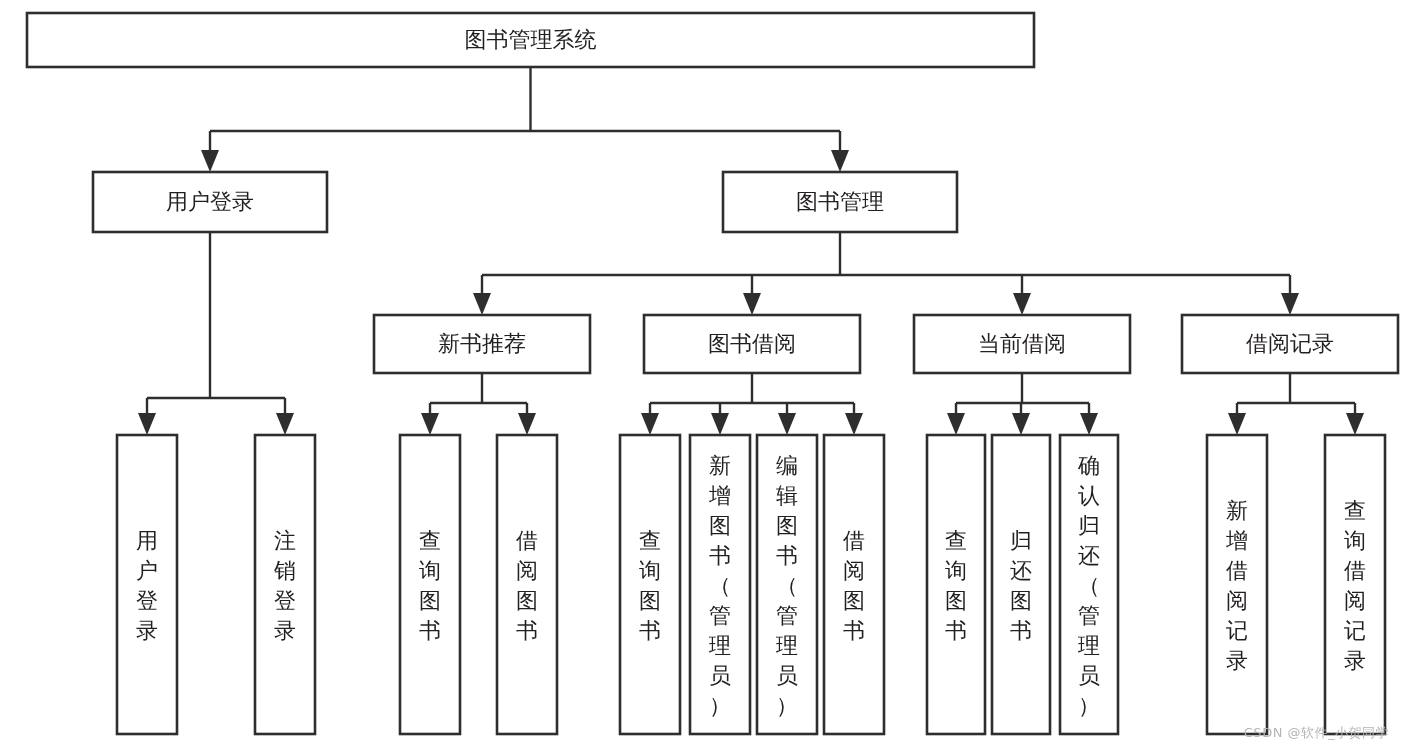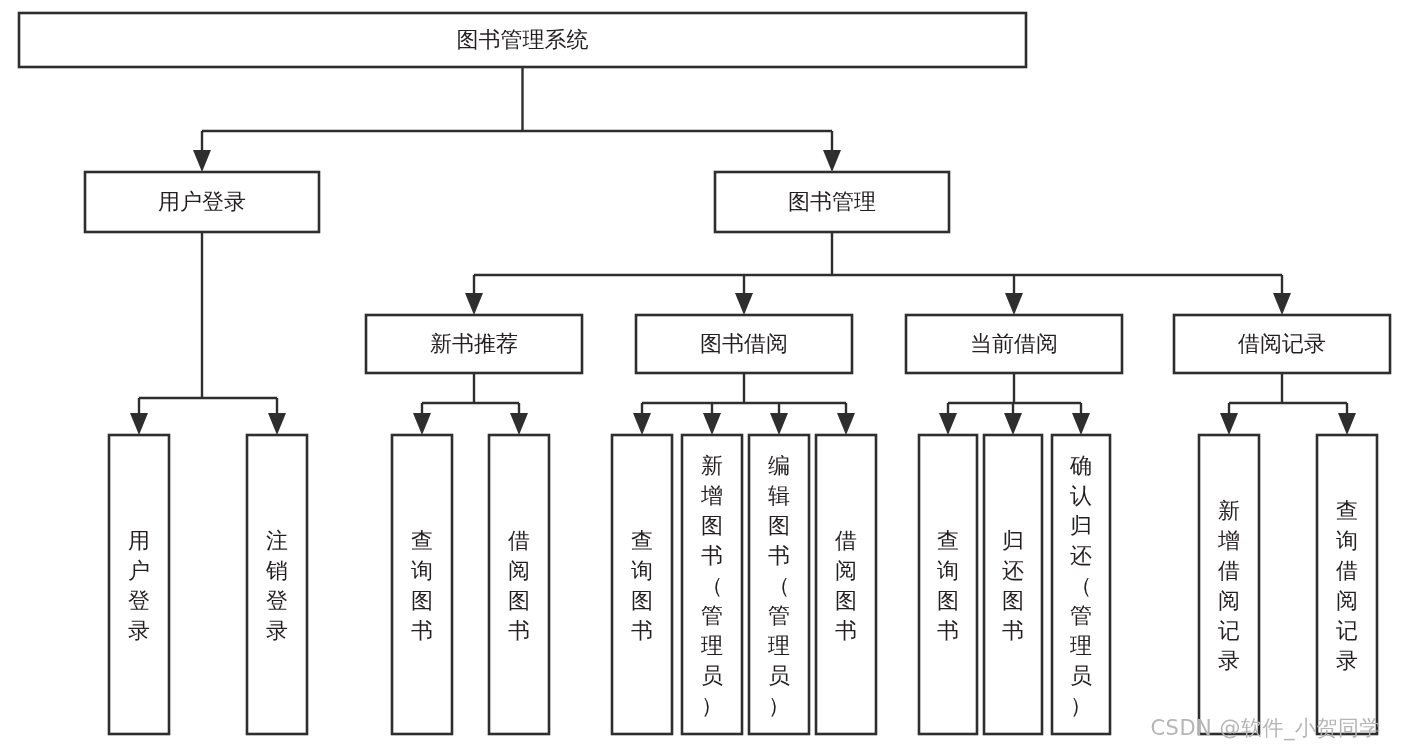--- a/index.html
+++ b/index.html
@@ -9,21 +9,21 @@
   }
   body {
     width: 1405px;
     height: 747px;
     font-family: "DejaVu Sans", "Liberation Sans", sans-serif;
     position: relative;
     overflow: hidden;
   }
   #diagram-root {
     position: absolute;
-    left: 4px;
+    left: 12px;
     top: 0;
     width: 1389px;
     height: 747px;
   }
   svg.flowchart {
     display: block;
     width: 1405px;
     height: 747px;
   }
   .node-box {
@@ -52,21 +52,21 @@
     fill: #231f20;
     font-family: "DejaVu Sans", "Liberation Sans", sans-serif;
     font-size: 22px;
     text-anchor: middle;
   }
   .watermark {
     position: absolute;
     right: 12px;
     bottom: 5px;
     font-family: "DejaVu Sans", "Liberation Sans", sans-serif;
-    font-size: 21px;
+    font-size: 13px;
     color: #b5b5b5;
     letter-spacing: 0.5px;
     white-space: nowrap;
     user-select: none;
   }
 </style>
 </head>
 <body>
 
 <div id="diagram-root">

